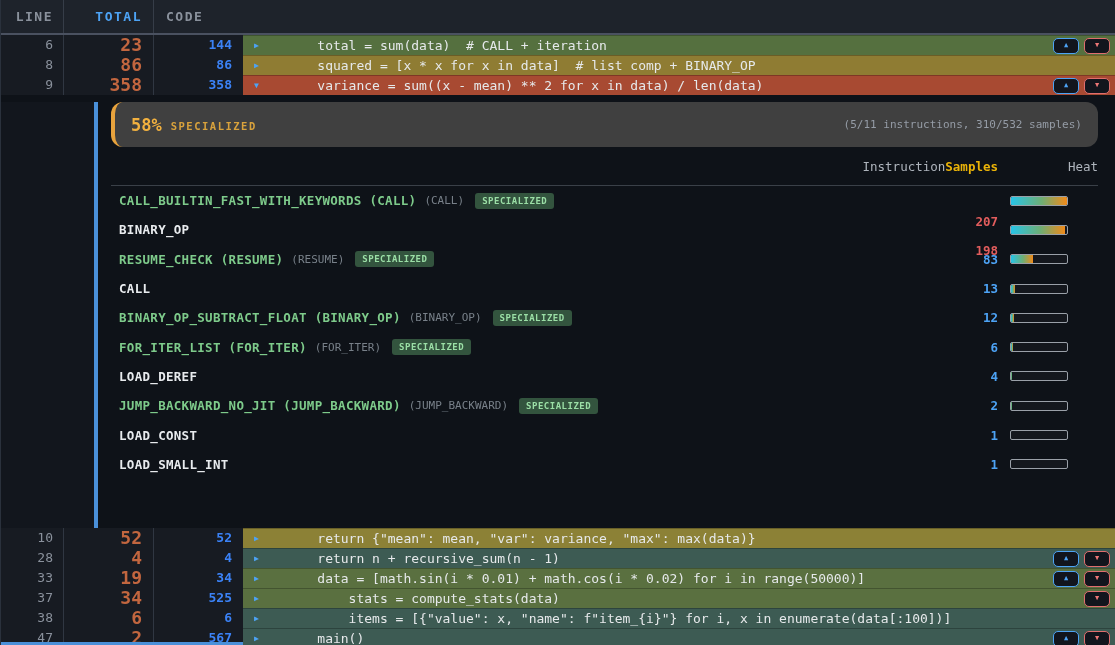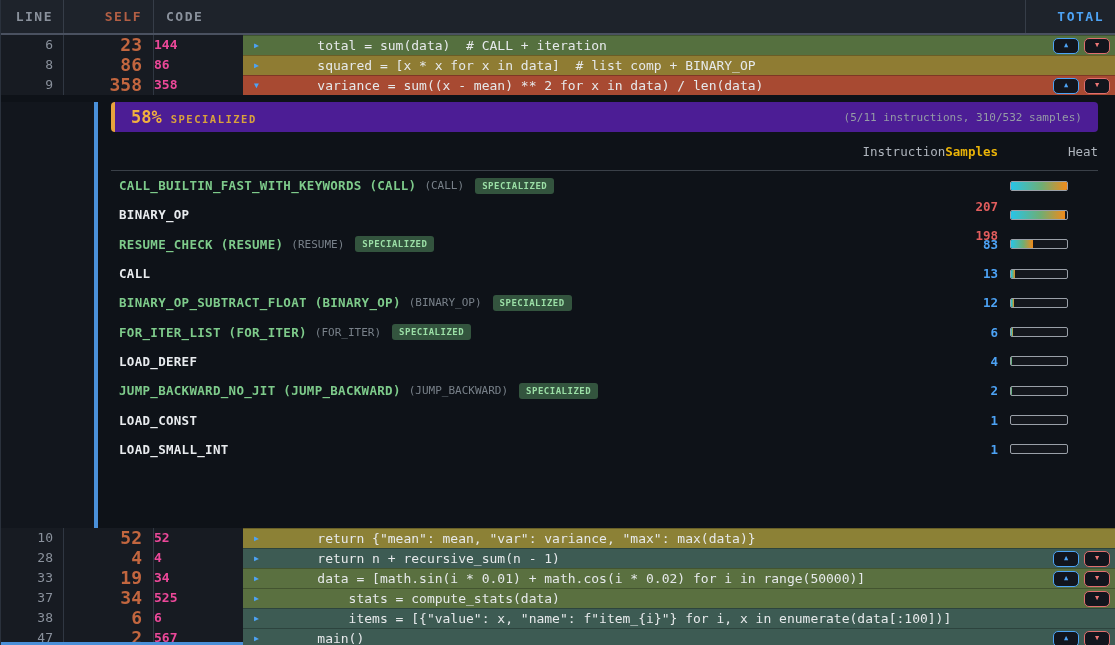--- a/index.html
+++ b/index.html
@@ -13,34 +13,34 @@
   .h-line  { width:62px;  text-align:right; padding-right:10px; }
   .h-self  { width:90px;  text-align:right; padding-right:11px; border-left:1px solid #363d48; color:#b35f45 !important; height:100%; line-height:33px;}
   .h-total { width:90px;  text-align:right; padding-right:11px; border-left:1px solid #363d48; color:#4da3f5 !important; height:100%; line-height:33px;}
   .h-code  { flex:1; padding-left:12px; border-left:1px solid #363d48; height:100%; line-height:33px;}
 
   
   .rows { display:flex; flex-direction:column; }
   .crow { display:flex; height:20px; align-items:stretch; }
   .c-line  { width:62px; text-align:right; padding-right:10px; color:#8a919c; font-size:13px; line-height:20px; background:#171b22; }
   .c-self  { width:90px; text-align:right; padding-right:11px; color:#c2663f; font-weight:bold; font-size:18px; line-height:20px; background:#171b22; border-left:1px solid #303742; }
-  .c-total { width:90px; text-align:left; color:#ec4899; font-weight:bold; font-size:13px; line-height:20px; background:#171b22; border-left:1px solid #303742; }
+  .c-total { width:90px; text-align:right; padding-right:11px; color:#3b82f6; font-weight:bold; font-size:13px; line-height:20px; background:#171b22; border-left:1px solid #303742; }
   .c-code  { flex:1; display:flex; align-items:center; border-top:1px solid rgba(0,0,0,.25); }
   .c-marker { padding-left:11px; width:19px; font-size:8px; color:#4da3f5; flex:none; }
   .c-text  { white-space:pre; font-size:13px; color:#e6e9eb; margin-left:24px; }
   .c-btns  { margin-left:auto; display:flex; gap:5px; padding-right:5px; }
   .nav-btn { width:26px; height:16px; border-radius:5px; background:#12151d; display:flex; align-items:center; justify-content:center; font-size:7px; line-height:1; cursor:pointer; }
   .nav-btn.up   { border:1.5px solid #4da3f5; color:#4da3f5; }
   .nav-btn.down { border:1.5px solid #e06e6e; color:#ee7777; }
 
   
   .panel { position:relative; height:426px; background:#0e1218; }
   .panel-gutter { position:absolute; left:0; top:0; bottom:0; width:93px; background:#12161d; }
   .panel-vline  { position:absolute; left:93px; top:0; bottom:0; width:4px; background:#4a90d9; }
-  .banner { position:relative; margin:7px 17px 0 110px; height:30px; background:#4c1d95; border-left:4px solid #e8a33d; border-radius:4px; display:flex; align-items:center; padding:0 16px; }
+  .banner { position:relative; margin:7px 17px 0 110px; height:45px; background:#404040; border-left:4px solid #e8a33d; border-radius:12px; display:flex; align-items:center; padding:0 16px; }
   .b-pct   { font-size:17px; font-weight:bold; color:#f2b13f; }
   .b-label { font-size:10.5px; font-weight:bold; color:#d9a23c; letter-spacing:1.5px; margin-left:9px; margin-top:3px;}
   .b-detail{ margin-left:auto; font-size:11px; color:#959ca6; }
 
   .tbl { margin:0 17px 0 110px;text-align:right; }
   .tbl-head { display:flex; align-items:center; height:39px; border-bottom:1px solid #3a4048; font-size:12.5px; color:#aeb4bc; }
   .th-instr { flex:1; padding-left:8px; }
   .th-samples { margin-left:auto; color:#eab308; font-weight:bold; }
   .th-heat { width:100px; padding-left:14px; }
 
@@ -58,23 +58,22 @@
   .heat-fill { height:100%; background:linear-gradient(90deg,#27c4e8 0%,#6fae74 55%,#f08a1a 100%); }
   .next-panel-strip { position:absolute; left:0; bottom:0; width:242px; height:3px; background:#4a90d9; }
 </style>
 </head>
 <body>
 
 <div class="app">
 
   <div class="hdr">
     <div class="h-cell h-line">LINE</div>
-    <div class="h-cell h-self">SELF</div>
+    <div class="h-cell h-total">TOTAL</div>
     <div class="h-cell h-code">CODE</div>
-    <div class="h-cell h-total">TOTAL</div>
   </div>
 
   <div class="rows" id="rows-top">
       <div class="crow">
         <div class="c-line">6</div>
         <div class="c-self">23</div>
         <div class="c-total">144</div>
         <div class="c-code" style="background: rgb(85, 112, 63);">
           <span class="c-marker">▶</span>
           <span class="c-text">    total = sum(data)  # CALL + iteration</span>

